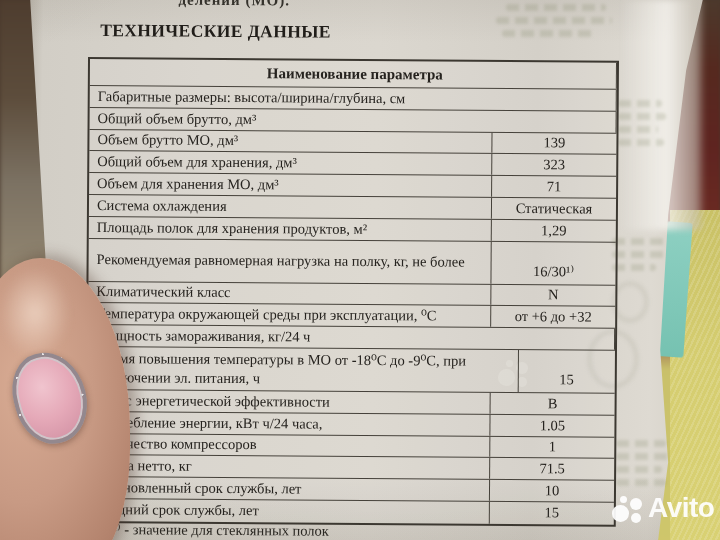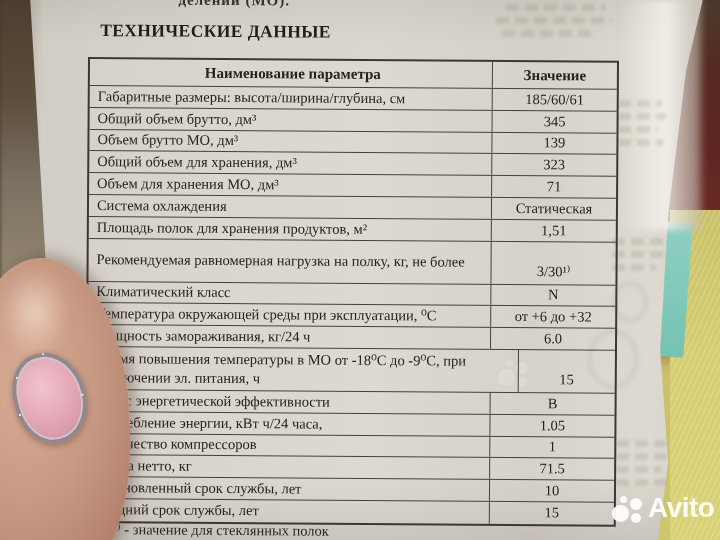--- a/index.html
+++ b/index.html
@@ -165,65 +165,61 @@
 <div class="ring" style="left:588px;top:330px;width:44px;height:52px;"></div>
 <div class="ring" style="left:612px;top:282px;width:30px;height:34px;"></div>
 
 <div class="sheet">
   <div class="top-fragment">делений (МО).</div>
   <div class="doc-title">ТЕХНИЧЕСКИЕ ДАННЫЕ</div>
 
   <div class="spec-table">
     <div class="tr thead">
       <div class="td param">Наименование параметра</div>
-      <div class="td value">Значение</div>
     </div>
     <div class="tr">
       <div class="td param">Габаритные размеры: высота/ширина/глубина, см</div>
-      <div class="td value">185/60/61</div>
     </div>
     <div class="tr">
       <div class="td param">Общий объем брутто, дм³</div>
-      <div class="td value">345</div>
     </div>
     <div class="tr">
       <div class="td param">Объем брутто МО, дм³</div>
       <div class="td value">139</div>
     </div>
     <div class="tr">
       <div class="td param">Общий объем для хранения, дм³</div>
       <div class="td value">323</div>
     </div>
     <div class="tr">
       <div class="td param">Объем для хранения МО, дм³</div>
       <div class="td value">71</div>
     </div>
     <div class="tr">
       <div class="td param">Система охлаждения</div>
       <div class="td value">Статическая</div>
     </div>
     <div class="tr">
       <div class="td param">Площадь полок для хранения продуктов, м²</div>
-      <div class="td value">1,51</div>
+      <div class="td value">1,29</div>
     </div>
     <div class="tr tall">
       <div class="td param">Рекомендуемая равномерная нагрузка на полку, кг, не более</div>
-      <div class="td value">3/30¹⁾</div>
+      <div class="td value">16/30¹⁾</div>
     </div>
     <div class="tr">
       <div class="td param">Климатический класс</div>
       <div class="td value">N</div>
     </div>
     <div class="tr">
       <div class="td param">Температура окружающей среды при эксплуатации, ⁰С</div>
       <div class="td value">от +6 до +32</div>
     </div>
     <div class="tr">
       <div class="td param">Мощность замораживания, кг/24 ч</div>
-      <div class="td value">6.0</div>
     </div>
     <div class="tr tall">
       <div class="td param">Время повышения температуры в МО от -18⁰С до -9⁰С, при отключении эл. питания, ч</div>
       <div class="td value">15</div>
     </div>
     <div class="tr">
       <div class="td param">Класс энергетической эффективности</div>
       <div class="td value">B</div>
     </div>
     <div class="tr">

